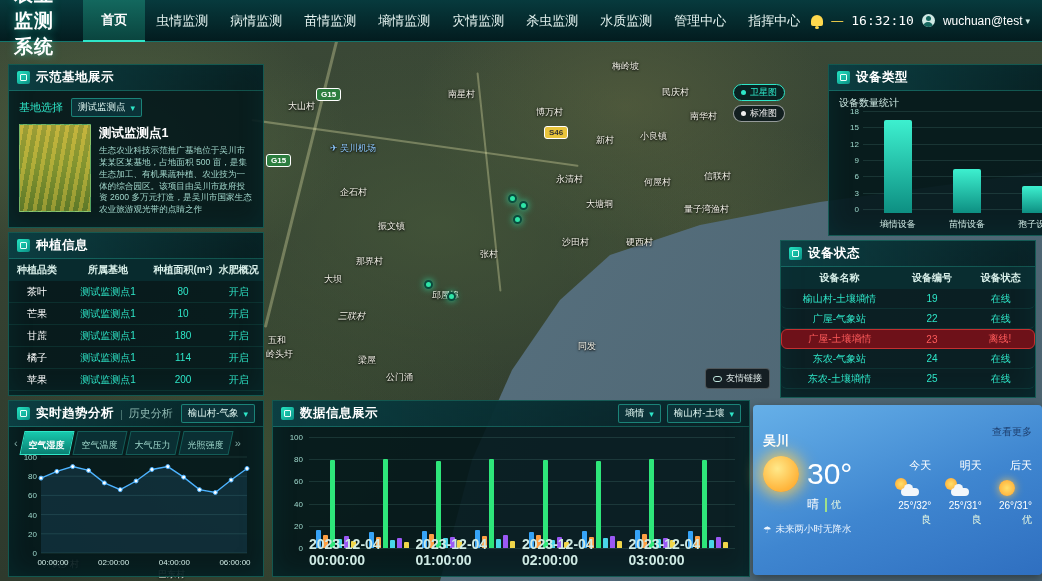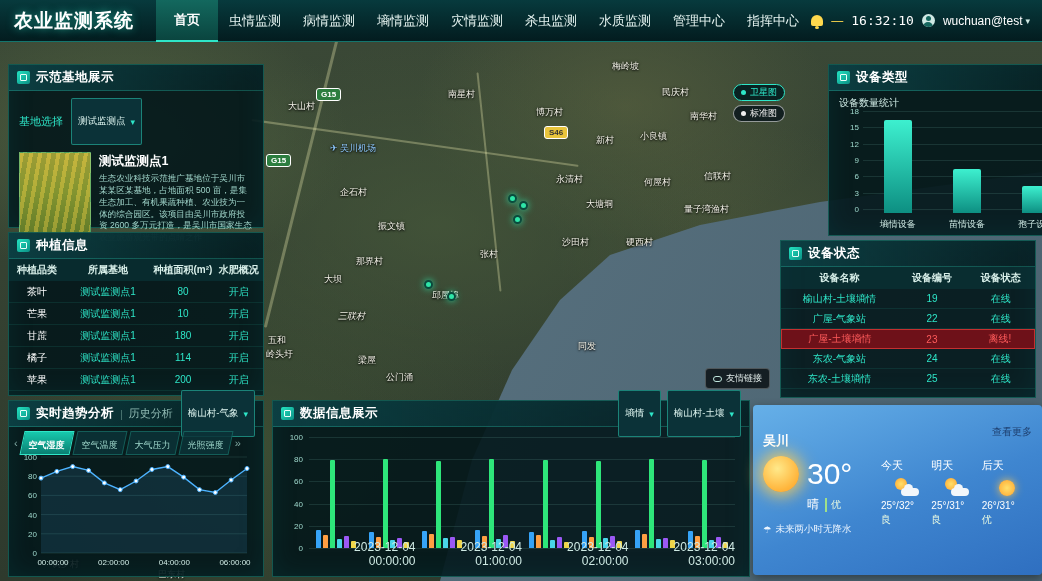--- a/index.html
+++ b/index.html
@@ -75,21 +75,21 @@
     background:linear-gradient(90deg, rgba(12,64,68,.95), rgba(6,34,38,.35));
     border-bottom:1px solid rgba(46,230,200,.25); }
   .ph-icon { width:13px; height:13px; border-radius:2px; flex:0 0 13px;
     background:linear-gradient(135deg,#24e4c2,#0b8f84); position:relative; }
   .ph-icon::after { content:""; position:absolute; inset:3px; border:1.5px solid #eafffb; border-radius:1px; }
   .panel-title { color:#fff; font-size:12.5px; font-weight:bold; letter-spacing:.5px; white-space:nowrap; }
   .panel-title-sub { color:#8fb9b2; font-size:11px; white-space:nowrap; }
   .ph-sep { color:#4e7a74; font-size:11px; }
   .select { display:inline-flex; align-items:center; gap:5px; background:#0b3238;
     border:1px solid rgba(46,230,200,.45); color:#dff6f1; font-size:9.5px;
-    padding:16px 6px; border-radius:2px; cursor:pointer; white-space:nowrap; }
+    padding:2px 6px; border-radius:2px; cursor:pointer; white-space:nowrap; }
   .select .caret { color:#2ee6c8; }
 
   
   #base-panel { left:8px; top:64px; width:256px; height:164px; }
   .base-row1 { display:flex; align-items:center; gap:8px; padding:7px 10px 5px; }
   .base-label { color:#2ee6c8; font-size:11px; }
   .base-row2 { display:flex; gap:8px; padding:2px 10px; }
   .base-photo { width:72px; height:88px; flex:0 0 72px; border:1px solid rgba(46,230,200,.35);
     background:
       repeating-linear-gradient(100deg, rgba(210,190,60,.55) 0 4px, rgba(120,140,40,.4) 4px 9px),
@@ -102,21 +102,21 @@
   .tbl { width:100%; font-size:10px; }
   .tbl-head { display:grid; color:#d8efe9; background:rgba(10,56,60,.55); height:22px; align-items:center; font-weight:bold; }
   .tbl-row { display:grid; align-items:center; border-bottom:1px solid rgba(46,230,200,.1); color:#fff; }
   .tbl-row span, .tbl-head span { text-align:center; overflow:hidden; white-space:nowrap; }
   .teal { color:#2ee6c8; }
   #planting-panel { left:8px; top:232px; width:256px; height:164px; }
   #planting-panel .tbl-head, #planting-panel .tbl-row { grid-template-columns:22% 34% 25% 19%; }
   #planting-panel .tbl-row { height:22px; }
   #devicestatus-panel { left:780px; top:240px; width:256px; height:158px; }
   #devicestatus-panel .tbl-head, #devicestatus-panel .tbl-row { grid-template-columns:46% 27% 27%; }
-  #devicestatus-panel .tbl-row { height:20px; }
+  #devicestatus-panel .tbl-row { height:20px;border-radius:6px; }
   .tbl-row.offline { background:#6e1119; border:1px solid #c43030; }
   .tbl-row.offline span { color:#ff5b5b !important; }
 
   
   #trend-panel { left:8px; top:400px; width:256px; height:177px; }
   .tabs-row { display:flex; align-items:center; gap:3px; padding:4px 4px 0; }
   .tab-arrow { color:#7fa8a2; font-size:11px; cursor:pointer; padding:0 1px; }
   .tab { transform:skewX(-12deg); background:rgba(10,50,55,.85); border:1px solid rgba(46,230,200,.25);
     padding:2px 6px; cursor:pointer; }
   .tab > span { display:inline-block; transform:skewX(12deg); font-size:9px; color:#9fd8cc; white-space:nowrap; }
@@ -126,21 +126,21 @@
 
   
   #data-panel { left:272px; top:400px; width:478px; height:177px; }
   #data-chart { position:absolute; left:6px; top:30px; right:6px; bottom:4px; }
   .gb-grid { position:absolute; left:30px; right:8px; border-top:1px solid rgba(130,200,190,.15); }
   .gb-ylab { position:absolute; font-size:8px; color:#9fd8cc; width:24px; text-align:right; }
   .gb-groups { position:absolute; left:30px; right:8px; top:6px; bottom:24px; display:flex; }
   .gb-group { flex:1; display:flex; align-items:flex-end; justify-content:center; gap:2px; }
   .gb-bar { width:5px; border-radius:1px 1px 0 0; }
   .gb-xlabels { position:absolute; left:30px; right:8px; bottom:4px; display:flex; }
-  .gb-xlabels span { flex:1; text-align:right; font-size:12px; color:#cfeae4; }
+  .gb-xlabels span { flex:1; text-align:left; font-size:14px; color:#cfeae4;font-weight:bold; }
 
   
   #devicetype-panel { left:780px; top:64px; width:256px; height:172px;margin-left:48px; }
   .dt-subtitle { color:#cfeae4; font-size:10px; padding:5px 10px 0; }
   #dev-chart { position:absolute; left:6px; top:46px; right:6px; bottom:4px; }
   .dev-bar { border-radius:2px 2px 0 0; background:linear-gradient(180deg,#3df0cf,#0d8f82); width:28px; }
   .dev-groups { position:absolute; left:28px; right:6px; top:0; bottom:18px; display:flex; }
   .dev-cat { flex:1; display:flex; align-items:flex-end; justify-content:center; }
   .dev-xlabels { position:absolute; left:28px; right:6px; bottom:0; display:flex; }
   .dev-xlabels span { flex:1; text-align:center; font-size:9px; color:#cfeae4; }
@@ -157,21 +157,21 @@
   .wx-now { display:flex; align-items:center; gap:8px; }
   .sun-big { width:36px; height:36px; border-radius:50%;
     background:radial-gradient(circle at 40% 35%,#ffe98a,#ffb43a 70%,#ff9d2e);
     box-shadow:0 0 16px 4px rgba(255,205,80,.85); }
   .wx-temp { font-size:30px; font-weight:300; line-height:1; }
   .wx-cond-row { display:flex; align-items:center; gap:6px; margin:4px 0 0 44px; }
   .wx-cond { font-size:12px; }
   .wx-aqi { font-size:10px; border-left:2px solid #9fe08a; padding-left:4px; color:#eafbe2; }
   .wx-rain { font-size:9.5px; margin-top:10px; color:#eaf4ff; display:flex; align-items:center; gap:4px; }
   .wx-days { flex:1; display:flex; }
-  .wx-day { flex:1; text-align:left; padding-top:2px; }
+  .wx-day { flex:1; text-align:right; padding-top:2px; }
   .wx-day-name { font-size:11px; }
   .wx-range { font-size:10px; margin-top:2px; }
   .wx-quality { font-size:10px; margin-top:2px; color:#eafbe2; }
   .wicon { position:relative; width:26px; height:20px; margin:5px auto 2px; }
   .wicon .s { position:absolute; width:12px; height:12px; border-radius:50%;
     background:radial-gradient(circle,#ffe06b,#ffa42e); top:0; left:2px; }
   .wicon .c { position:absolute; width:18px; height:8px; background:#f2f6fa; border-radius:6px; bottom:2px; right:0; }
   .wicon .c::before { content:""; position:absolute; width:9px; height:9px; border-radius:50%; background:#f2f6fa; top:-4px; left:3px; }
   .wicon.sun-only .s { width:16px; height:16px; left:5px; top:2px; box-shadow:0 0 8px rgba(255,200,80,.9); }
 </style>
@@ -237,20 +237,21 @@
 <div id="friend-link">
   <span class="link-icon"></span>
   <span>友情链接</span>
 </div>
 
 <div id="navbar">
   <div id="app-title">农业监测系统</div>
   <div class="nav-item active">首页</div>
   <div class="nav-item">虫情监测</div>
   <div class="nav-item">病情监测</div>
+  <div class="nav-item">苗情监测</div>
   <div class="nav-item">墒情监测</div>
   <div class="nav-item">灾情监测</div>
   <div class="nav-item">杀虫监测</div>
   <div class="nav-item">水质监测</div>
   <div class="nav-item">管理中心</div>
   <div class="nav-item">指挥中心</div>
   <div id="nav-right">
     <span class="bell"></span>
     <span class="nav-dash">—</span>
     <span id="nav-time">16:32:10</span>

